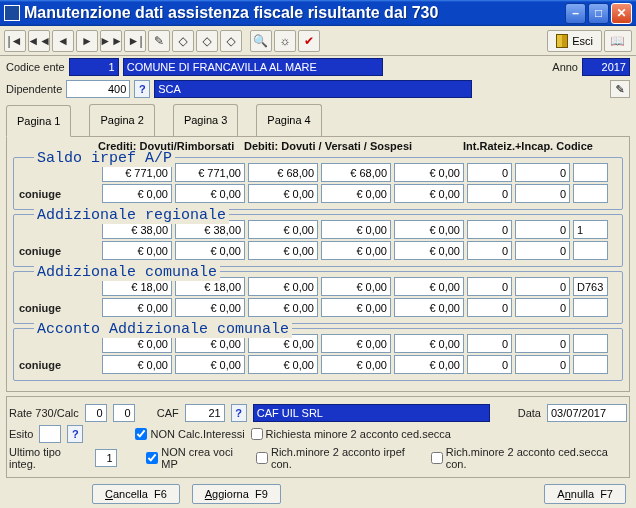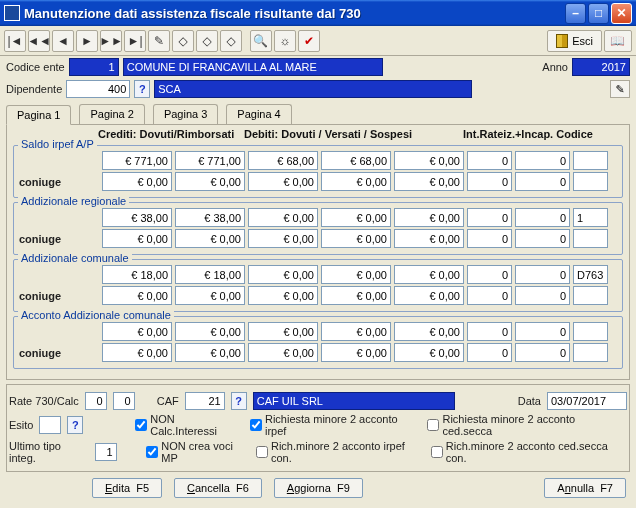--- a/index.html
+++ b/index.html
@@ -1,21 +1,21 @@
 <!DOCTYPE html>
 <html><head>
 <meta charset="utf-8">
 <style>
   * { box-sizing: border-box; margin: 0; padding: 0; font-family: "Tahoma", "MS Sans Serif", sans-serif; font-size: 11px; }
   body { background: #ece9d8; width: 636px; height: 508px; }
 
   
   .titlebar { height: 26px; background: linear-gradient(to bottom,#3a80e8 0%,#0a46c4 8%,#0a46c4 92%,#063592 100%); display:flex; align-items:center; color:#fff; padding:0 4px; }
   .titlebar .appicon { width:16px; height:16px; background:#1b4a9c; border:1px solid #fff; margin-right:4px; }
-  .titlebar .text { flex:1; font-weight:bold; font-size:13px; text-shadow:1px 1px 0 #062b78; }
+  .titlebar .text { flex:1; font-weight:bold; font-size:16px; text-shadow:1px 1px 0 #062b78; }
   .winbtn { width:21px; height:21px; margin-left:2px; background:linear-gradient(to bottom,#7fa9f2,#3b6fd9); border:1px solid #0a3a9e; border-radius:3px; display:flex; align-items:center; justify-content:center; color:#fff; font-weight:bold; font-size:12px; }
   .winbtn.close { background:linear-gradient(to bottom,#f48f6e,#d4451c); border-color:#ffffff; }
 
   
   .toolbar { height:30px; background:#ece9d8; border-bottom:1px solid #aca899; display:flex; align-items:center; padding:2px 4px; gap:2px; }
   .tbtn { width:22px; height:22px; border:1px solid #aca899; background:#f4f3ee; border-radius:2px; display:flex; align-items:center; justify-content:center; font-size:12px; color:#333; }
   .tbtn.sep { background:transparent; border:none; width:4px; }
   .tb-spacer { flex:1; }
   .esci { height:22px; padding:0 8px; border:1px solid #aca899; background:#f4f3ee; border-radius:2px; display:flex; align-items:center; gap:4px; }
   .esci .door { width:12px; height:14px; background:linear-gradient(90deg,#e6c23a 50%,#c79a10 50%); border:1px solid #6b5300; }
@@ -24,31 +24,31 @@
   .fieldstrip { padding:2px 6px; display:flex; align-items:center; gap:4px; }
   .lbl { color:#222; }
   .valbox { background:#fff; border:1px solid #7f9db9; height:18px; padding:1px 3px; display:flex; align-items:center; }
   .valbox.right { justify-content:flex-end; }
   .valbox.blue { background:#1834c7; color:#fff; border-color:#0b1f7e; }
   .helpbtn { width:16px; height:18px; border:1px solid #7f9db9; background:#eff3fa; color:#1834c7; font-weight:bold; display:flex; align-items:center; justify-content:center; }
   .iconbtn { width:20px; height:18px; border:1px solid #aca899; background:#f4f3ee; display:flex; align-items:center; justify-content:center; font-size:11px; }
 
   
   .tabs { display:flex; padding:4px 6px 0; gap:0; }
-  .tab { padding:3px 10px; border:1px solid #aca899; border-bottom:none; background:#ece9d8; border-radius:3px 3px 0 0; margin-right:8px; }
+  .tab { padding:9px 10px; border:1px solid #aca899; border-bottom:none; background:#ece9d8; border-radius:3px 3px 0 0; margin-right:18px; }
   .tab.active { background:#ece9d8; position:relative; top:1px; border-bottom:1px solid #ece9d8; font-weight:normal; }
   .tabcontent { border:1px solid #aca899; margin:0 6px; padding:2px 4px 6px; background:#ece9d8; }
 
   
   .colhdr { display:grid; grid-template-columns:80px 70px 70px 70px 70px 70px 45px 55px 35px; gap:3px; padding:1px 4px 3px; font-weight:bold; color:#111; }
   .colhdr span { white-space:nowrap; }
 
   
   .group { border:1px solid #8ba3c9; border-radius:2px; margin:2px 2px 4px; padding:3px 3px 4px; position:relative; }
-  .group > .legend { position:absolute; top:-8px; left:4px; background:#ece9d8; color:#0a3a9e; padding:0 3px; font-size:11px; }
+  .group > .legend { position:absolute; top:-8px; left:20px; background:#ece9d8; color:#0a3a9e; padding:0 3px; font-size:15px;font-family:Liberation Mono, monospace; }
   .row { display:grid; grid-template-columns:80px 70px 70px 70px 70px 70px 45px 55px 35px; gap:3px; align-items:center; margin:2px 0; padding:0 2px;}
   .row .valbox { width:100%; height:19px; }
 
   
   .bottom { border:1px solid #aca899; margin:4px 6px 0; padding:4px 2px; background:#ece9d8; }
   .brow { display:flex; align-items:center; gap:6px; margin:3px 0; }
   .ck { display:flex; align-items:center; gap:3px; color:#222; }
   .ck input { width:12px; height:12px; }
   .btnbar { display:flex; gap:12px; padding:6px 10px 4px; }
   .cmdbtn { border:1px solid #7f9db9; background:#f4f3ee; padding:3px 12px; border-radius:2px; }
@@ -88,21 +88,21 @@
   </div>
   <div class="tbtn" style="width:28px;">📖</div>
 </div>
 
 <div class="fieldstrip">
   <span class="lbl">Codice ente</span>
   <div class="valbox right blue" style="width:50px;">1</div>
   <div class="valbox blue" style="width:260px;">COMUNE DI FRANCAVILLA AL MARE</div>
   <div class="tb-spacer"></div>
   <span class="lbl">Anno</span>
-  <div class="valbox right blue" style="width:58px;text-align:right;">2017</div>
+  <div class="valbox right blue" style="width:48px;text-align:right;">2017</div>
 </div>
 
 <div class="fieldstrip">
   <span class="lbl">Dipendente</span>
   <div class="valbox right" style="width:64px;">400</div>
   <div class="helpbtn">?</div>
   <div class="valbox blue" style="width:318px;">SCA</div>
   <div class="tb-spacer"></div>
   <div class="iconbtn">✎</div>
 </div>
@@ -231,40 +231,36 @@
 
 <div class="bottom">
   <div class="brow">
     <span class="lbl">Rate 730/Calc</span>
     <div class="valbox right" style="width:22px;">0</div>
     <div class="valbox right" style="width:22px;">0</div>
     <span style="width:10px;"></span>
     <span class="lbl">CAF</span>
     <div class="valbox right" style="width:40px;">21</div>
     <div class="helpbtn">?</div>
-    <div class="valbox blue" style="width:202px;">CAF UIL SRL</div>
+    <div class="valbox blue" style="width:237px;">CAF UIL SRL</div>
     <div class="fspacer"></div>
     <span class="lbl">Data</span>
     <div class="valbox" style="width:80px;">03/07/2017</div>
   </div>
 
   <div class="brow">
     <span class="lbl">Esito</span>
     <div class="valbox" style="width:22px;"></div>
     <div class="helpbtn">?</div>
     <span style="width:40px;"></span>
     <label class="ck">
         <input type="checkbox" checked="" style="">
         <span>NON Calc.Interessi</span>
       </label>
     <label class="ck">
-        <input type="checkbox" checked="" style="">
-        <span>Richiesta minore 2 acconto irpef</span>
-      </label>
-    <label class="ck">
         <input type="checkbox" style="">
         <span>Richiesta minore 2 acconto ced.secca</span>
       </label>
   </div>
 
   <div class="brow">
     <span class="lbl">Ultimo tipo integ.</span>
     <div class="valbox right" style="width:22px;">1</div>
     <span style="width:18px;"></span>
     <label class="ck">
@@ -277,18 +273,17 @@
       </label>
     <label class="ck">
         <input type="checkbox" style="">
         <span>Rich.minore 2 acconto ced.secca con.</span>
       </label>
   </div>
 </div>
 
 <div class="btnbar">
   <span style="width:70px;"></span>
-  <button class="cmdbtn"><u>E</u><span></span>dita&nbsp;&nbsp;F5</button>
   <button class="cmdbtn"><u>C</u>ancella&nbsp;&nbsp;F6</button>
   <button class="cmdbtn"><u>A</u>ggiorna&nbsp;&nbsp;F9</button>
   <div class="fspacer"></div>
   <button class="cmdbtn">A<u>n</u>nulla&nbsp;&nbsp;F7</button>
 </div>
 
 </body></html>

